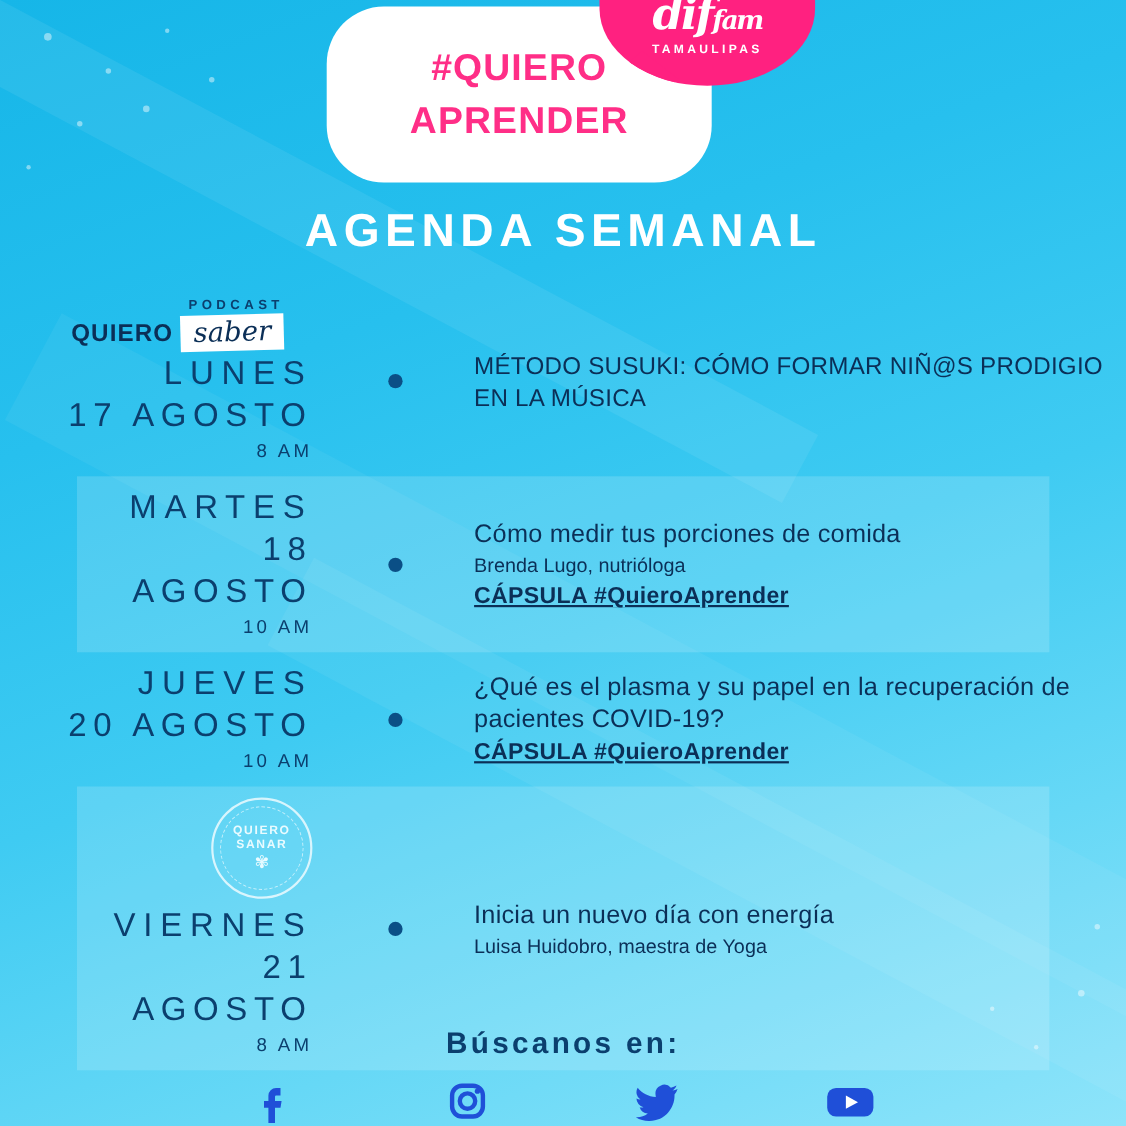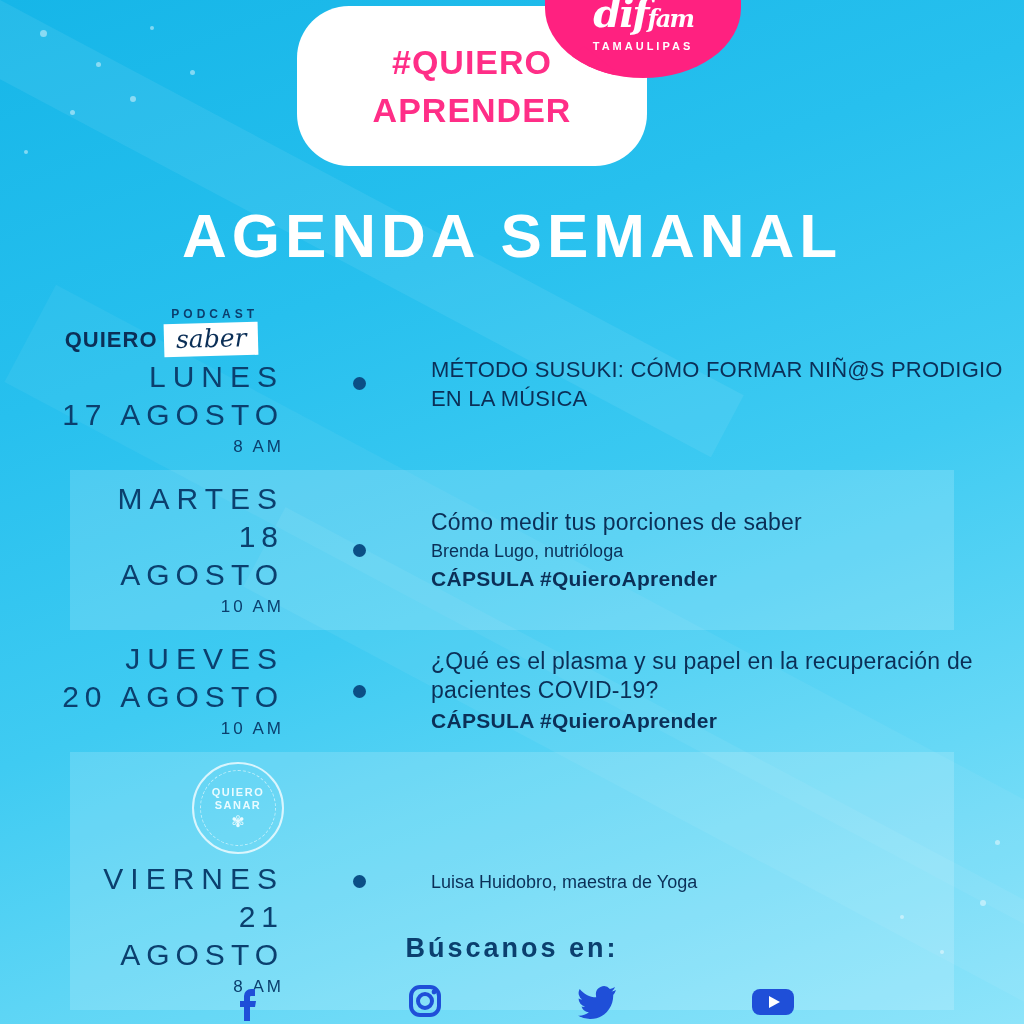--- a/index.html
+++ b/index.html
@@ -97,24 +97,23 @@
   .dif-sub {
     font-size: 11px;
     letter-spacing: 3px;
     font-weight: bold;
     margin-top: 2px;
   }
 
   .agenda-title {
     text-align: center;
     color: #ffffff;
-    font-size: 62px;
+    font-size: 42px;
     font-weight: bold;
     letter-spacing: 5px;
-    margin-top: 14px;
   }
 
   
   .rows {
     margin-top: 26px;
     position: relative;
   }
   .row {
     position: relative;
     display: flex;
@@ -185,20 +184,21 @@
     color: #0b2f57;
     margin-top: 2px;
   }
   .tag {
     font-size: 21px;
     font-weight: bold;
     line-height: 28px;
     color: #0b2f57;
     margin-top: 2px;
     letter-spacing: 0.3px;
+    text-decoration: underline;
   }
 
   
   .podcast-badge {
     text-align: right;
     padding-right: 26px;
     margin-bottom: 2px;
   }
   .podcast-word {
     font-size: 12px;
@@ -352,21 +352,21 @@
   </div>
 
   <div class="row shaded">
     <div class="col-left">
       <div class="day">MARTES</div>
       <div class="date">18 AGOSTO</div>
       <div class="time">10 AM</div>
     </div>
     <div class="bullet"></div>
     <div class="col-right">
-      <div class="topic">Cómo medir tus porciones de saber</div>
+      <div class="topic">Cómo medir tus porciones de comida</div>
       <div class="speaker">Brenda Lugo, nutrióloga</div>
       <div class="tag">CÁPSULA #QuieroAprender</div>
     </div>
   </div>
 
   <div class="row">
     <div class="col-left">
       <div class="day">JUEVES</div>
       <div class="date">20 AGOSTO</div>
       <div class="time">10 AM</div>
@@ -384,20 +384,21 @@
         <div class="seal-t1">QUIERO</div>
         <div class="seal-t2">SANAR</div>
         <div class="seal-mark">✾</div>
       </div>
       <div class="day">VIERNES</div>
       <div class="date">21 AGOSTO</div>
       <div class="time">8 AM</div>
     </div>
     <div class="bullet"></div>
     <div class="col-right">
+      <div class="topic">Inicia un nuevo día con energía</div>
       <div class="speaker">Luisa Huidobro, maestra de Yoga</div>
     </div>
   </div>
 </div>
 
 <div class="footer">
   <div class="find-us">Búscanos en:</div>
   <div class="socials">
     <div class="soc">
       <svg width="40" height="40" viewBox="0 0 40 40">

